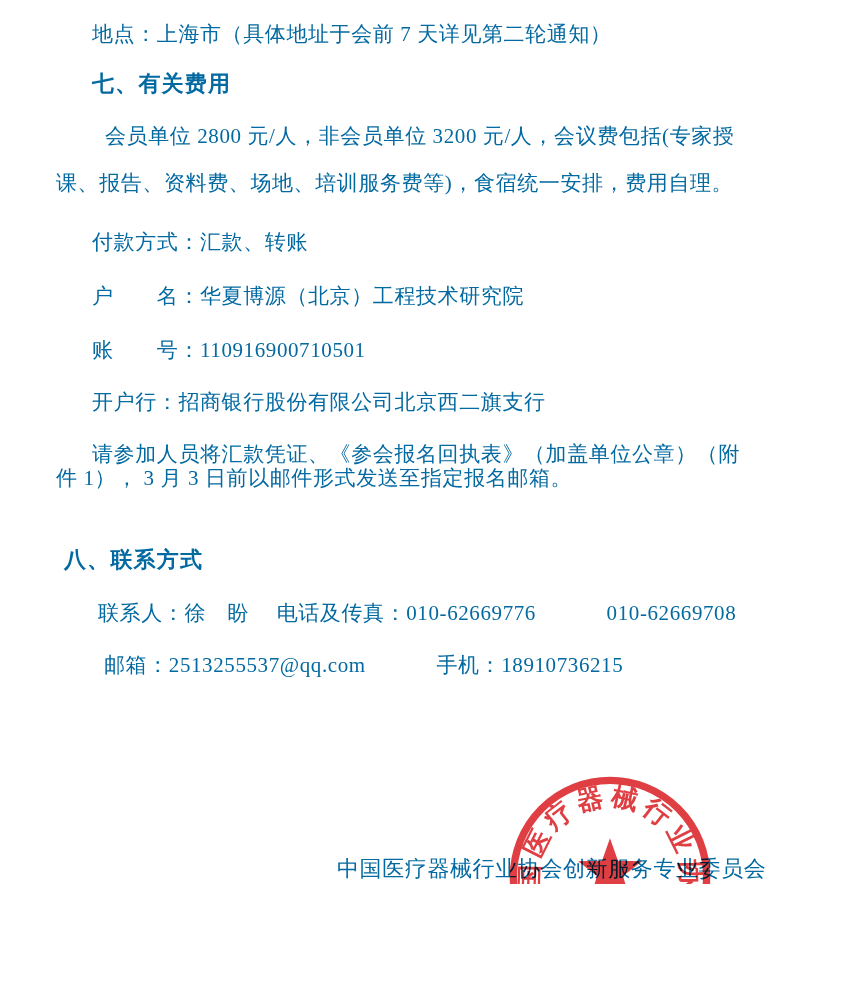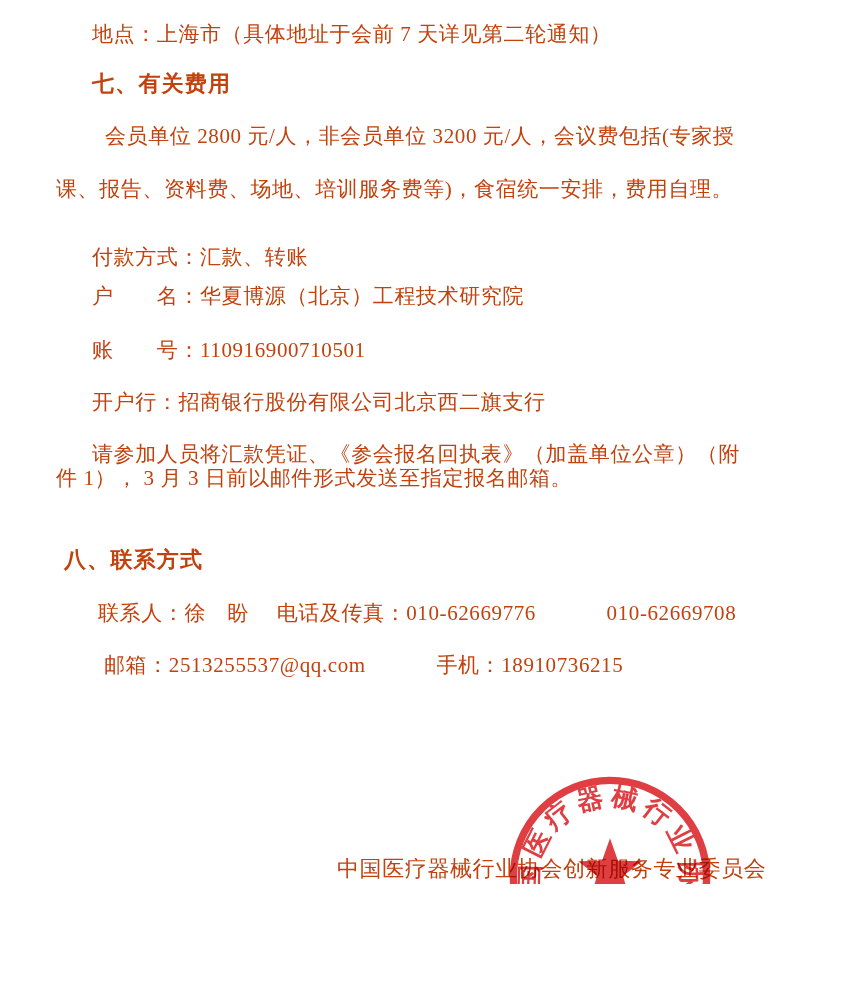--- a/index.html
+++ b/index.html
@@ -1,42 +1,42 @@
 <!DOCTYPE html>
 <html><head>
 <meta charset="utf-8">
 <style>
   html,body { margin:0; padding:0; background:#ffffff; }
   .page {
     position:relative;
     width:841px; height:884px;
     background:#ffffff;
-    color:#c2410c;
+    color:#0369a1;
     font-family:"Liberation Serif","DejaVu Serif",serif;
     overflow:hidden;
   }
   .line {
     position:absolute;
     white-space:pre;
     font-size:21px;
     line-height:1.15;
     letter-spacing:0.6px;
   }
   .heading {
     font-family:"Liberation Sans","DejaVu Sans",sans-serif;
     font-weight:700;
     font-size:22px;
     letter-spacing:1.2px;
   }
   
   .l-location  { left:92px;  top:22px;  }
   .l-h7        { left:92px;  top:71px;  }
   .l-fee1      { left:92px;  top:124px;margin-left:13px; }
-  .l-fee2      { left:56px;  top:177px; }
-  .l-pay       { left:92px;  top:230px;margin-top:15px; }
+  .l-fee2      { left:56px;  top:171px; }
+  .l-pay       { left:92px;  top:230px; }
   .l-acctname  { left:92px;  top:284px; }
   .l-acctno    { left:92px;  top:338px; }
   .l-bank      { left:92px;  top:390px; }
   .l-inst1     { left:92px;  top:442px; }
   .l-inst2     { left:56px;  top:466px; }
   .l-h8        { left:64px;  top:547px; }
   .l-contact   { left:98px;  top:601px; }
   .l-email     { left:104px; top:653px; }
   .l-org       { left:337px; top:856px; font-size:22px; }
   .l-date      { left:503px; top:935px; }

